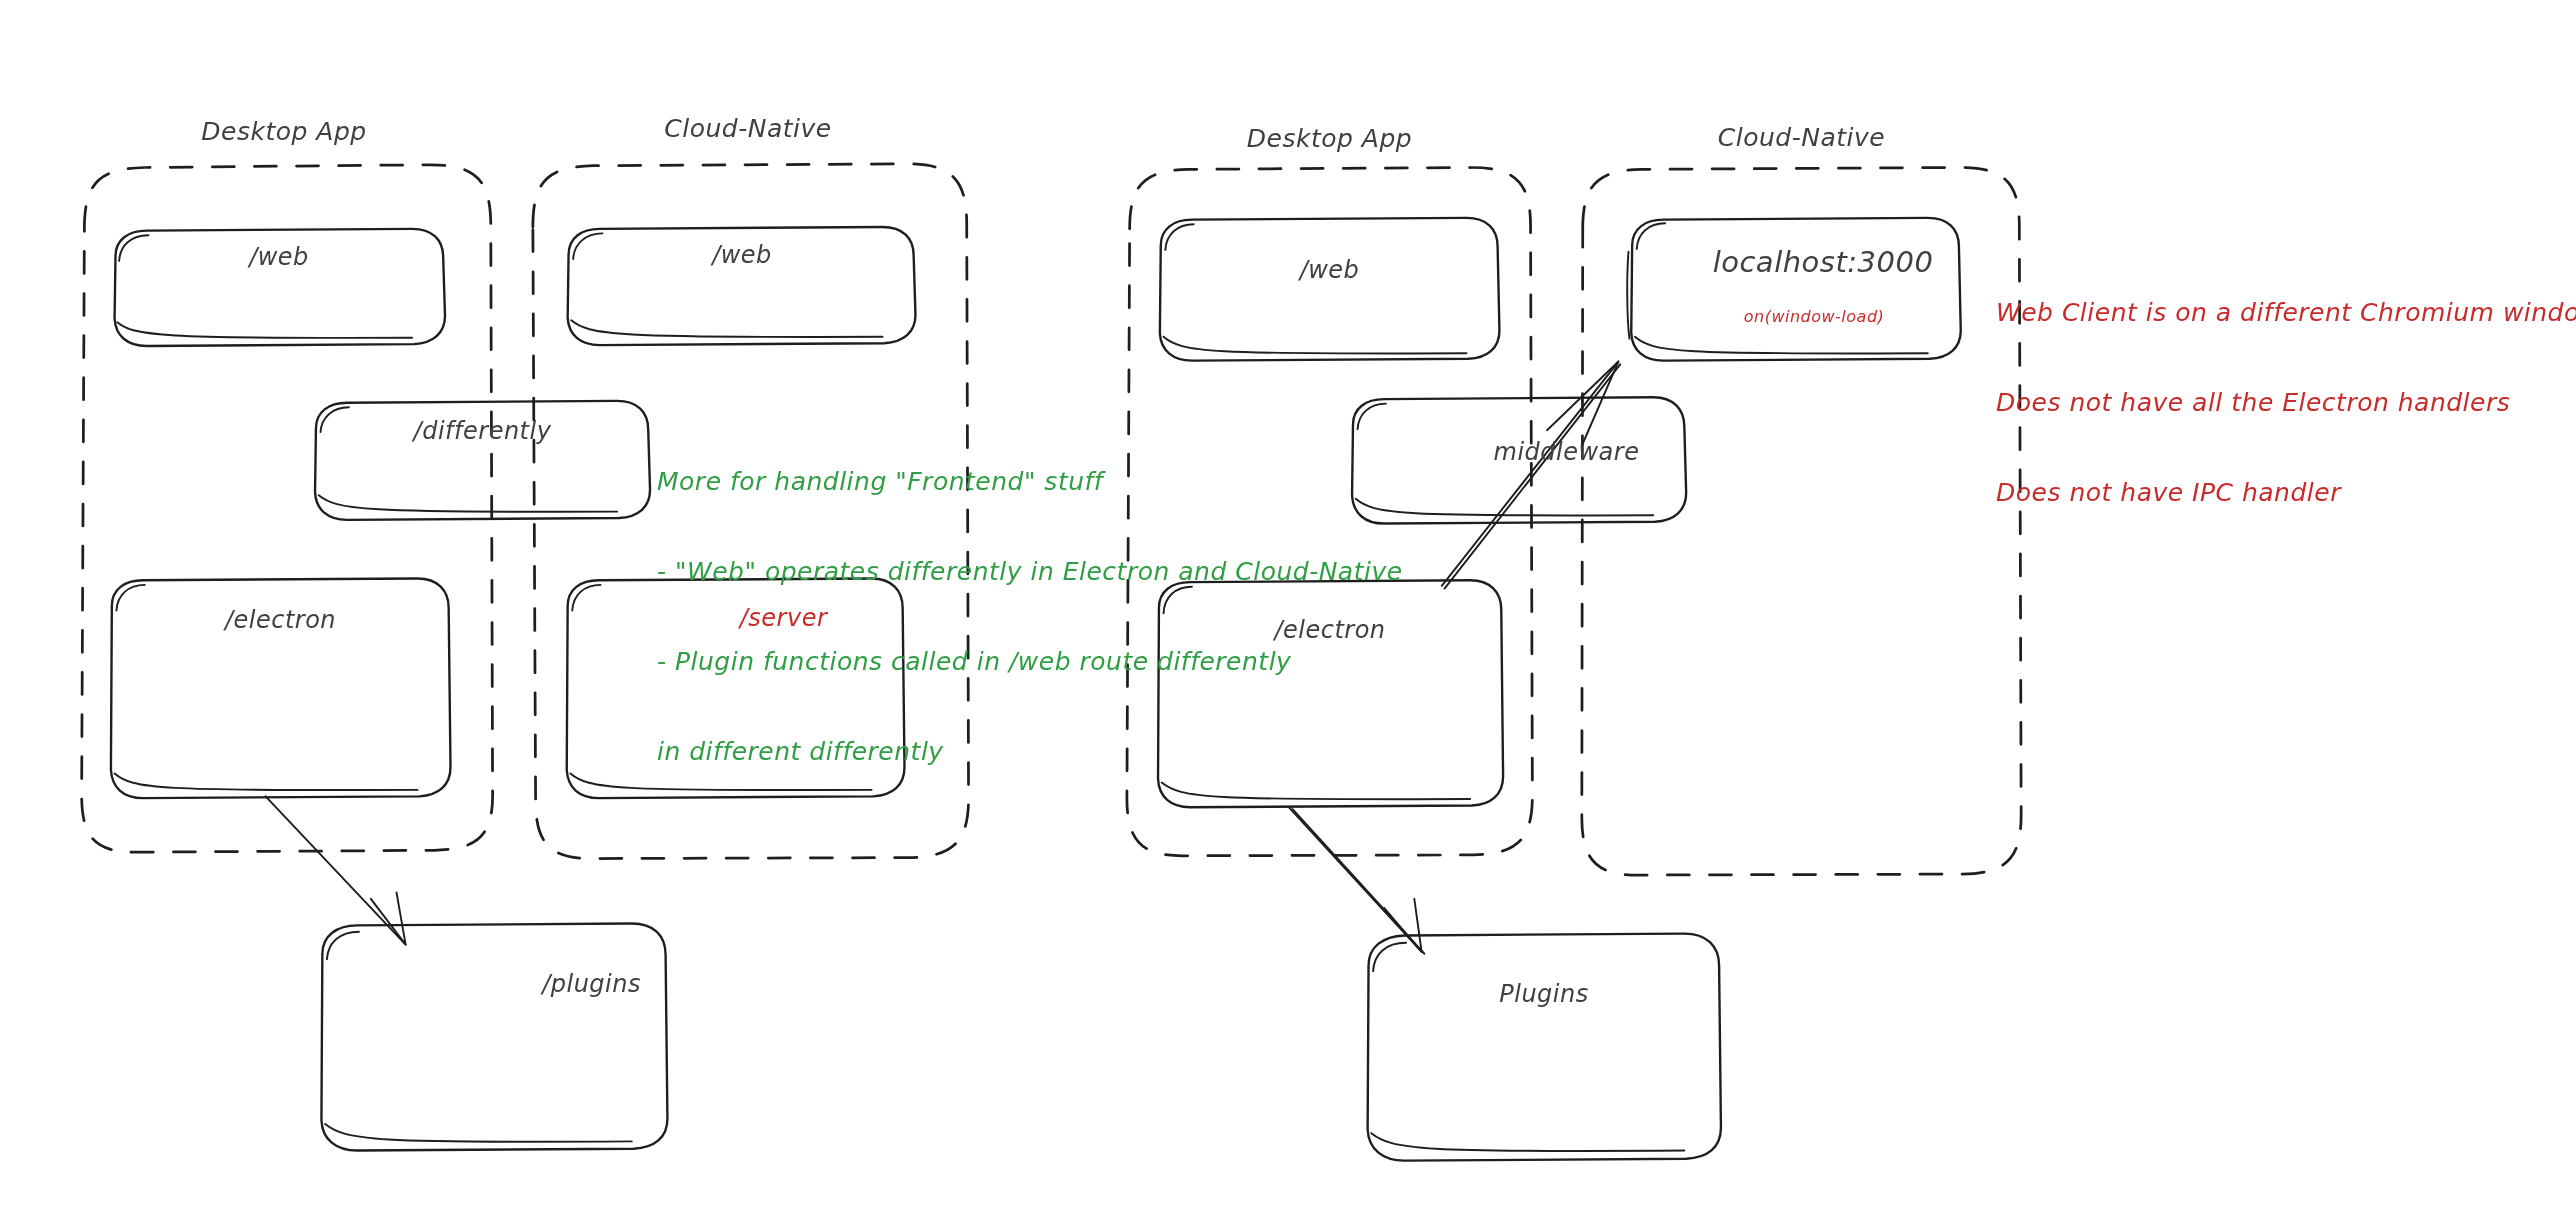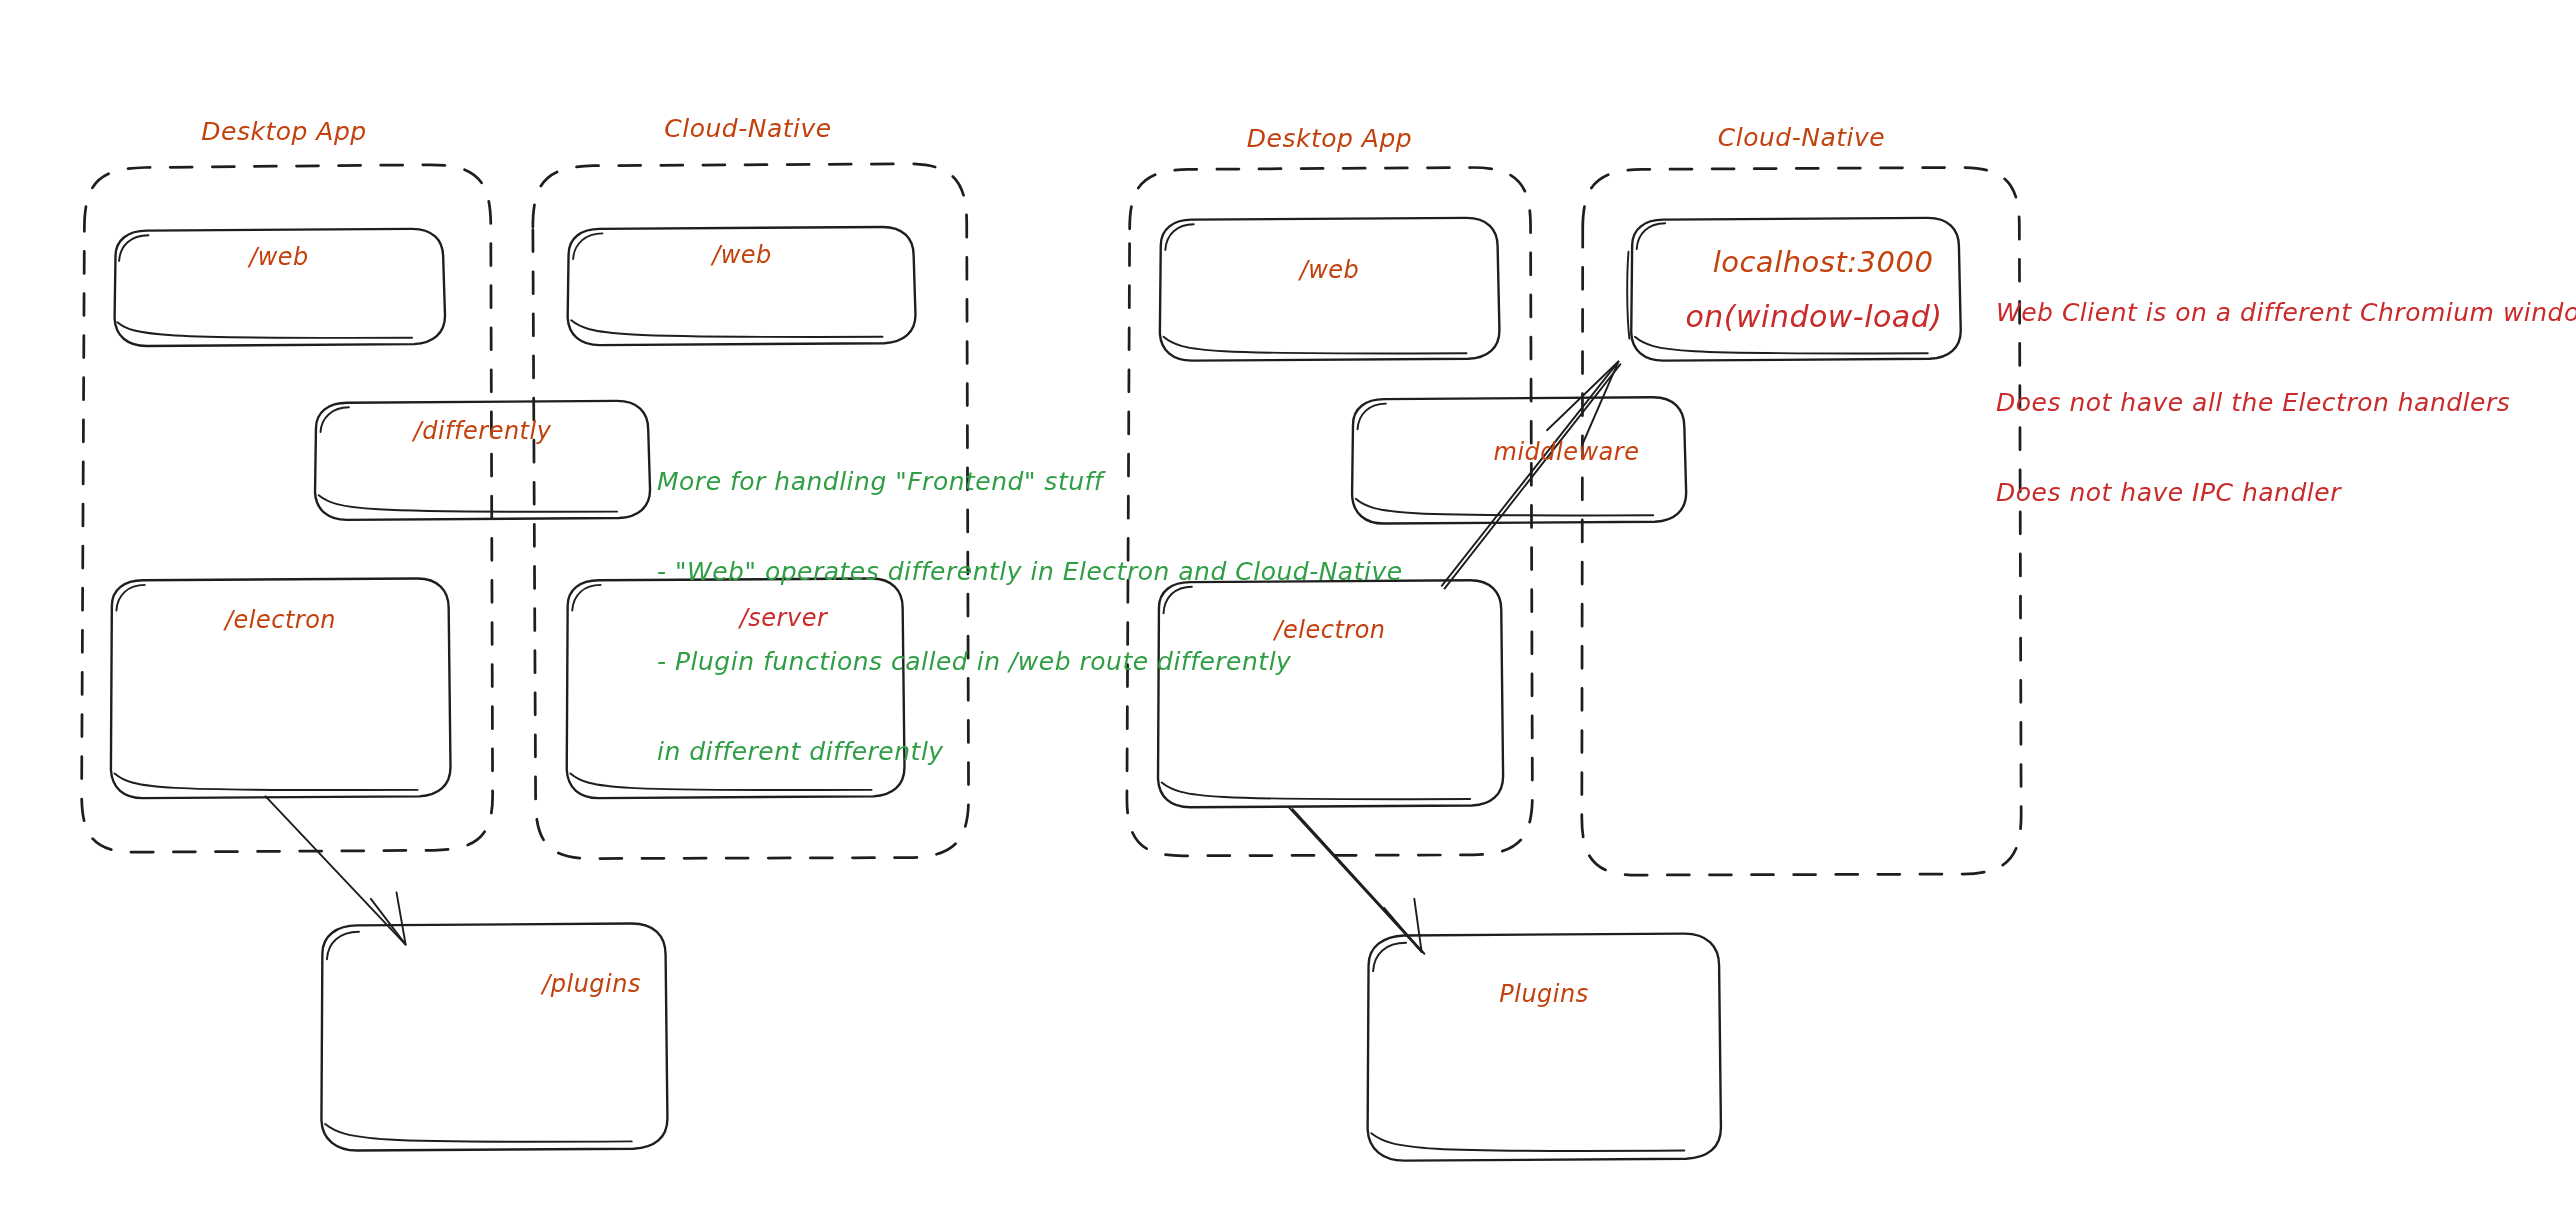--- a/index.html
+++ b/index.html
@@ -1,19 +1,19 @@
 <!DOCTYPE html>
 <html style="font-size:14.6px"><head>
 <meta charset="utf-8">
 <style>
   html,body{margin:0;padding:0;background:#ffffff;}
   body{width:2576px;height:1232px;overflow:hidden;font-family:"DejaVu Sans",sans-serif;}
   #stage{position:relative;width:2576px;height:1232px;background:#ffffff;}
   svg#canvas{position:absolute;left:0;top:0;width:2576px;height:1232px;}
-  .lbl{position:absolute;white-space:pre;font-family:"DejaVu Sans",sans-serif;font-style:italic;color:#c2410c;letter-spacing:0.5px;}
+  .lbl{position:absolute;white-space:pre;font-family:"DejaVu Sans",sans-serif;font-style:italic;color:#404040;letter-spacing:0.5px;}
   .grp-title{font-size:25px;}
   .node-title{font-size:24px;}
   .node-title-lg{font-size:29px;}
   .note{font-size:25px;line-height:30px;}
   .note-green{color:#2f9e44;}
   .note-red{color:#c92a2a;}
   .red{color:#c92a2a;}
 </style>
 </head>
 <body>
@@ -151,21 +151,21 @@
     <div>- Plugin functions called in /web route differently</div>
     <div>in different differently</div>
   </div>
 
   <div class="lbl grp-title" style="left:1127px;top:124px;width:405px;text-align:center;">Desktop App</div>
   <div class="lbl grp-title" style="left:1582px;top:123px;width:439px;text-align:center;">Cloud-Native</div>
 
   <div class="lbl node-title" style="left:1160px;top:256px;width:339px;text-align:center;">/web</div>
 
   <div class="lbl node-title-lg" style="left:1631px;top:245px;width:384px;text-align:center;">localhost:3000</div>
-  <div class="lbl note red" style="left:1631px;top:302px;width:366px;text-align:center;font-size:30px;">on(window-load)</div>
+  <div class="lbl note red" style="left:1631px;top:302px;width:366px;text-align:center;font-size:16px;">on(window-load)</div>
 
   <div class="lbl node-title" style="left:1352px;top:438px;width:333px;text-align:center;margin-left:48px;">middleware</div>
   <div class="lbl node-title" style="left:1158px;top:616px;width:344px;text-align:center;">/electron</div>
   <div class="lbl node-title" style="left:1368px;top:980px;width:352px;text-align:center;">Plugins</div>
 
   <div class="lbl note note-red" style="left:1996px;top:238px;">
     <div>Web Client is on a different Chromium window</div>
     <div>Does not have all the Electron handlers</div>
     <div>Does not have IPC handler</div>
   </div>

